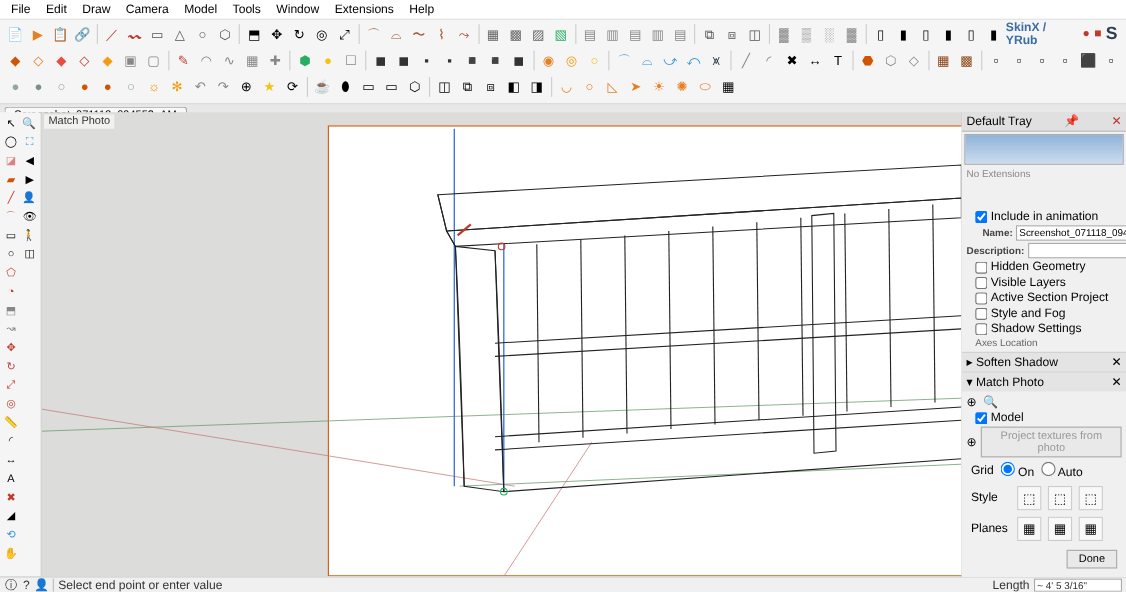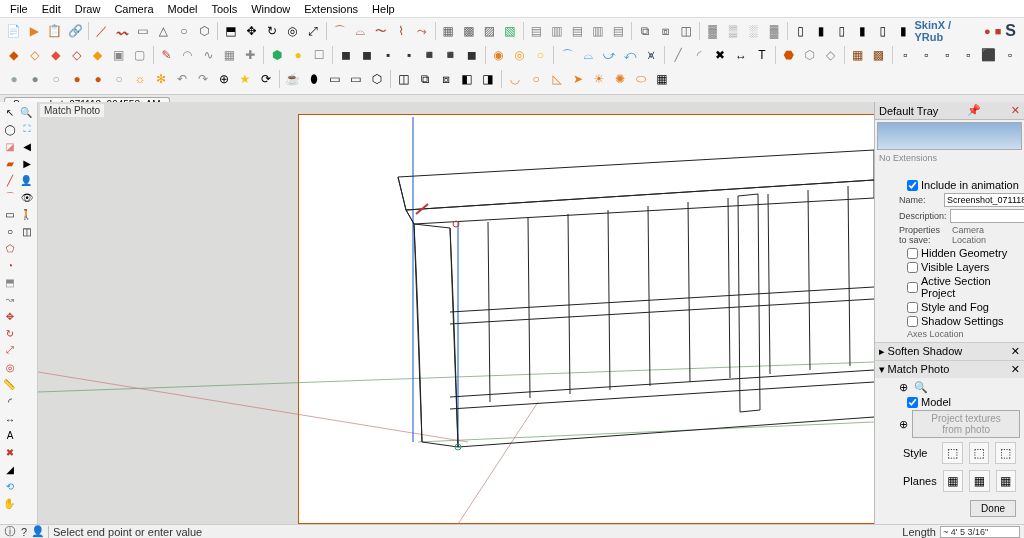--- a/index.html
+++ b/index.html
@@ -32,23 +32,23 @@
 .viewport-title { position: absolute; top: 2px; left: 2px; font-size: 10px; color: #333; background: rgba(255,255,255,0.6); padding: 1px 4px; z-index: 5; }
 .photo-frame { position: absolute; top: 12px; left: 260px; width: 700px; height: 410px; border: 1px solid #cc5500; background: #fff; }
 .drawing-svg { position: absolute; inset: 0; width: 100%; height: 100%; }
 
 
 .right-tray { width: 150px; background: #f0f0f0; border-left: 1px solid #bbb; display: flex; flex-direction: column; font-size: 10px; overflow-y: auto; }
 .tray-header { background: #e0e0e0; border-bottom: 1px solid #bbb; padding: 2px 4px; display: flex; justify-content: space-between; align-items: center; }
 .tray-preview { height: 28px; background: linear-gradient(#8fb3d9,#cde); border: 1px solid #aaa; margin: 2px; }
 .tray-section { border-top: 1px solid #ccc; }
 .tray-sect-head { background: #e4e4e4; padding: 2px 4px; display: flex; justify-content: space-between; align-items: center; cursor: pointer; }
-.tray-body { padding: 3px 4px; display: flex; flex-direction: column; gap: 2px; margin-left: 20px; }
+.tray-body { padding: 3px 4px; display: flex; flex-direction: column; gap: 2px; }
 .tray-row { display: flex; align-items: center; gap: 3px; }
-.tray-row label { flex: 0 0 42px; font-size: 9px; color: #444; }
+.tray-row label { flex: 0 0 42px; text-align: right; font-size: 9px; color: #444; font-weight: bold; }
 .tray-row input[type=text] { flex: 1; height: 14px; font-size: 9px; border: 1px solid #aaa; padding: 0 2px; }
 .chk-row { display: flex; align-items: center; gap: 3px; padding-left: 8px; font-size: 9px; }
 .chk-row input { width: 11px; height: 11px; }
 .sub-label { font-size: 9px; color: #666; padding-left: 8px; }
 .grid-row { display: flex; align-items: center; gap: 6px; padding: 2px 4px; font-size: 9px; }
 .icon-cell { width: 22px; height: 22px; border: 1px solid #ccc; background: #f8f8f8; display: flex; align-items: center; justify-content: center; font-size: 12px; }
 .done-btn { margin: 4px 4px 4px auto; padding: 2px 10px; background: #e9e9e9; border: 1px solid #aaa; font-size: 10px; cursor: pointer; display: block; }
 
 
 .status-bar { position: absolute; bottom: 0; left: 0; right: 0; height: 14px; background: #f0f0f0; border-top: 1px solid #ccc; display: flex; align-items: center; padding: 0 4px; font-size: 10px; color: #333; }
@@ -340,24 +340,20 @@
           <span>Include in animation</span>
         </div>
       <div class="tray-row">
           <label>Name:</label>
           <input type="text" value="Screenshot_071118_09453_" style="">
         </div>
       <div class="tray-row">
           <label>Description:</label>
           <input type="text" value="" style="">
         </div>
-      <div class="tray-row">
-          <label>Properties to save:</label>
-          <span class="sub-label">Camera Location</span>
-        </div>
       <div class="chk-row">
           <input type="checkbox" style="">
           <span>Hidden Geometry</span>
         </div>
       <div class="chk-row">
           <input type="checkbox" style="">
           <span>Visible Layers</span>
         </div>
       <div class="chk-row">
           <input type="checkbox" style="">
@@ -392,20 +388,25 @@
         </div>
         <div class="chk-row">
             <input type="checkbox" checked="" style="">
             <span>Model</span>
           </div>
         <div style="display:flex;gap:4px;align-items:center">
           <span>⊕</span>
           <button class="done-btn" style="margin:0;flex:1;color:#999" disabled="">Project textures from photo</button>
         </div>
         <div class="grid-row">
+          <span>Grid</span>
+          <label><input type="radio" name="g" checked="" style=""> <span>On</span></label>
+          <label><input type="radio" name="g" style=""> <span>Auto</span></label>
+        </div>
+        <div class="grid-row">
             <span style="width:36px">Style</span>
           <div class="icon-cell">⬚</div>
           <div class="icon-cell">⬚</div>
           <div class="icon-cell">⬚</div>
         </div>
         <div class="grid-row">
             <span style="width:36px">Planes</span>
           <div class="icon-cell">▦</div>
           <div class="icon-cell">▦</div>
           <div class="icon-cell">▦</div>

